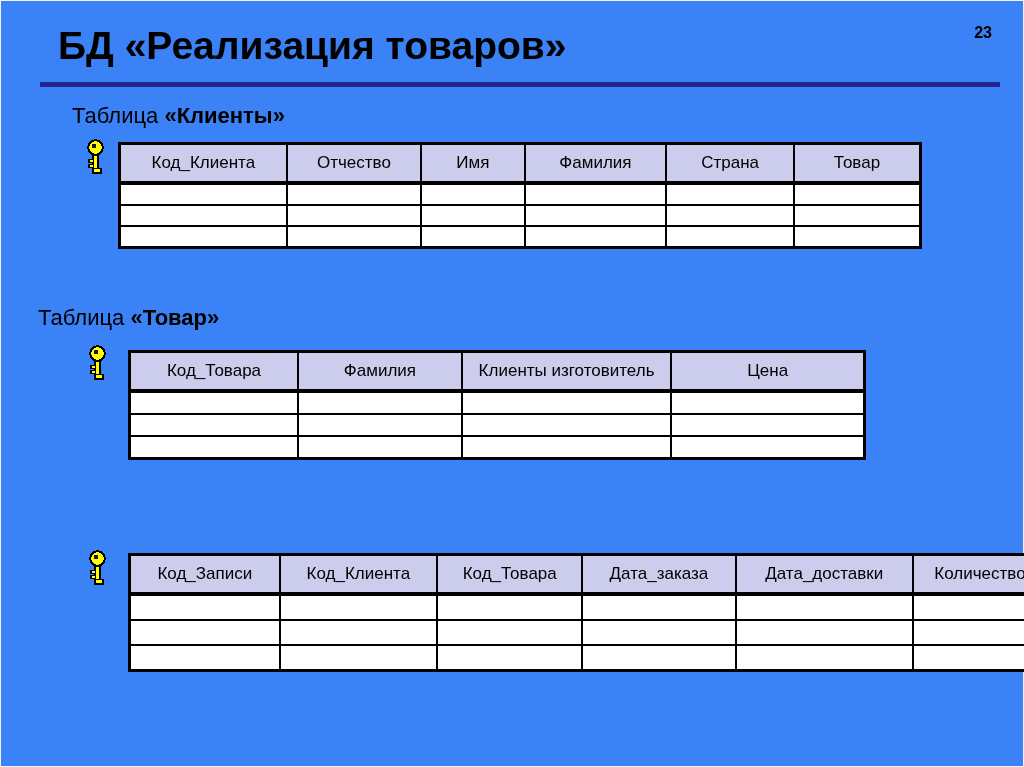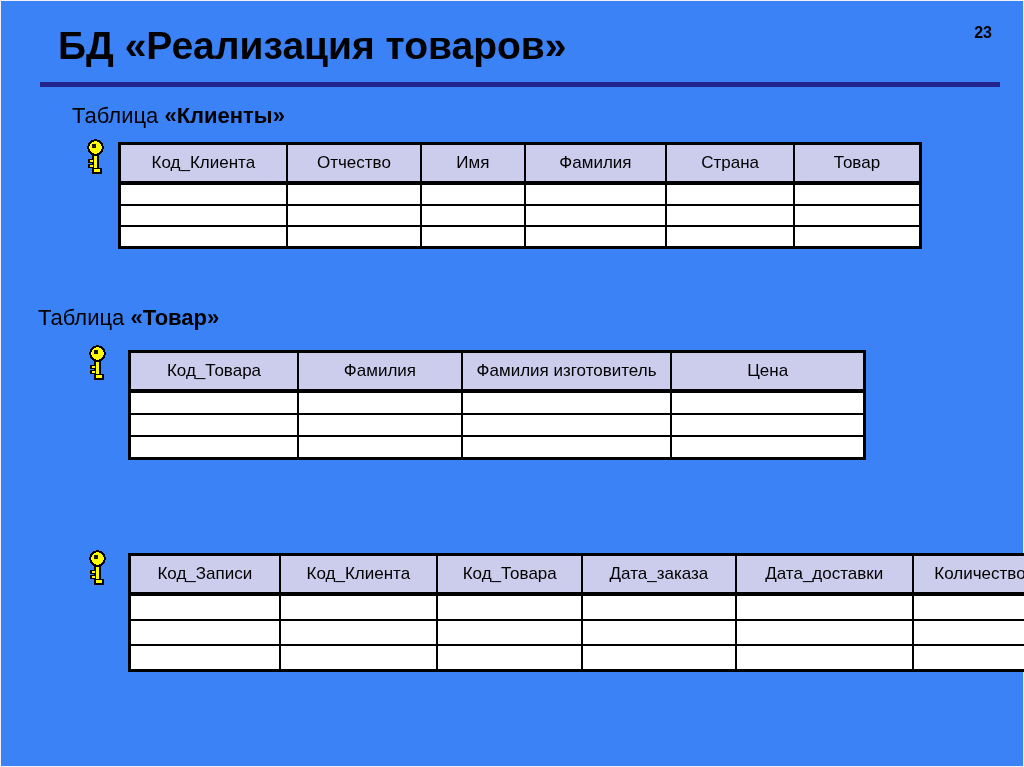--- a/index.html
+++ b/index.html
@@ -142,21 +142,21 @@
       <rect x="8" y="29.5" width="8" height="4.5" class="key-body" fill="#FFFF00" stroke="#000" stroke-width="1.6"></rect>
       <circle cx="10.5" cy="8.5" r="7.3" class="key-body" fill="#FFFF00" stroke="#000" stroke-width="2"></circle>
       <circle cx="9" cy="7" r="2.3" fill="#1a1a1a"></circle>
     </svg>
   </span>
   <table class="t t2">
       <thead>
         <tr>
           <th>Код_Товара</th>
           <th>Фамилия</th>
-          <th>Фамилия изготовитель</th>
+          <th>Клиенты изготовитель</th>
           <th>Цена</th>
         </tr>
       </thead>
       <tbody>
         <tr>
           <td></td>
           <td></td>
           <td></td>
           <td></td>
         </tr>

